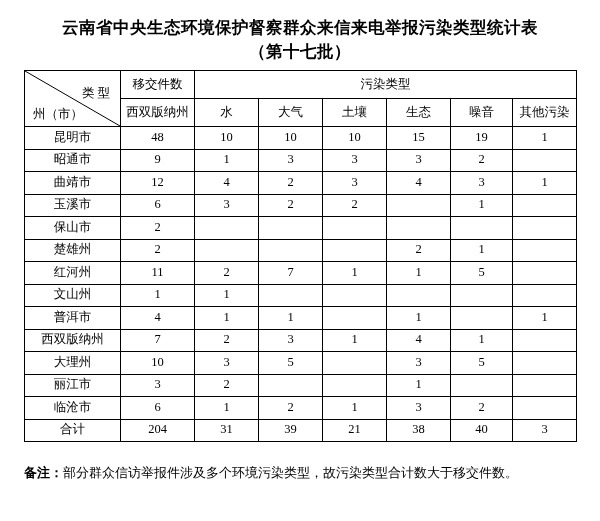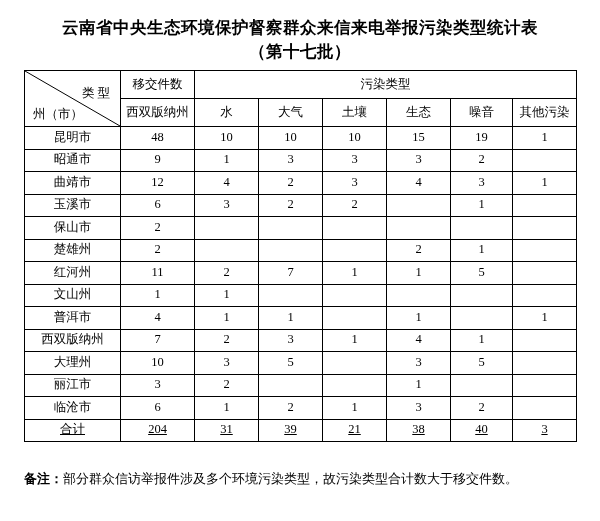--- a/index.html
+++ b/index.html
@@ -76,24 +76,23 @@
     left: 8px;
   }
   .hdr-pollution {
     font-size: 12.5px;
   }
   .region-name {
     text-align: center;
   }
   .total-row td {
     font-weight: normal;
-    text-decoration: underline;
   }
   .note {
-    margin-top: 26px;
+    margin-top: 20px;
     font-size: 13px;
     line-height: 1.65;
     text-align: justify;
   }
   .note .note-label {
     font-weight: bold;
   }
 </style>
 </head>
 <body>

